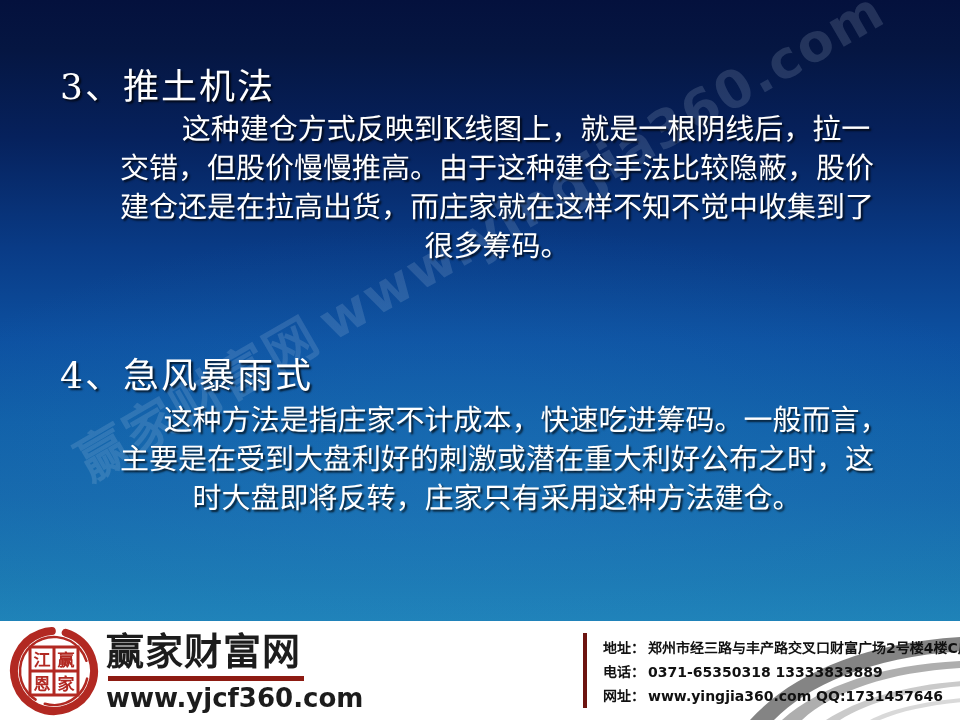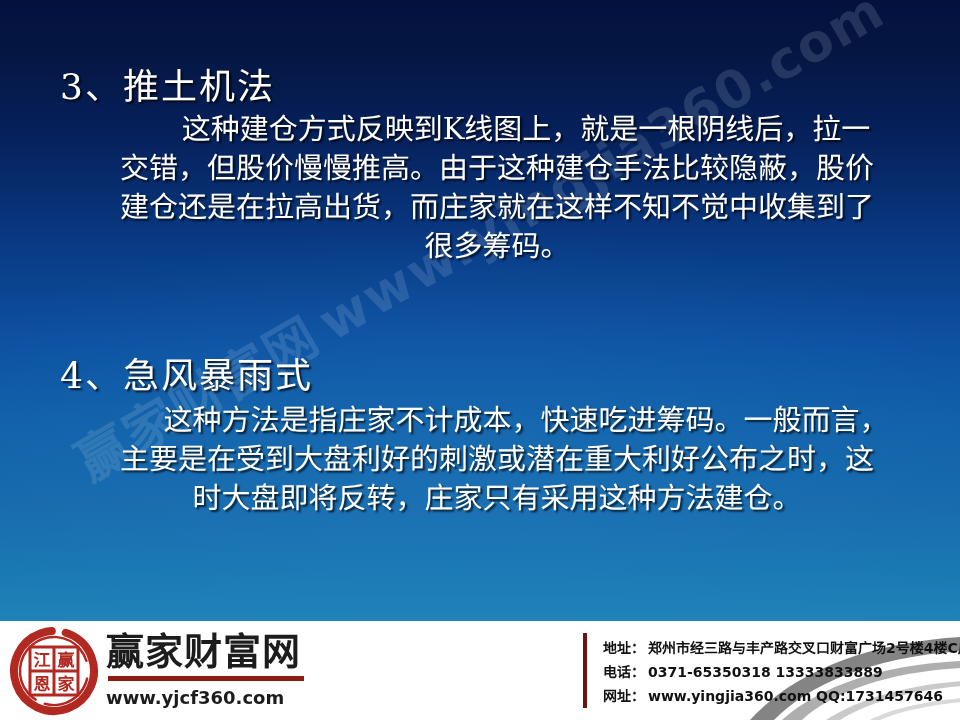--- a/index.html
+++ b/index.html
@@ -167,21 +167,21 @@
     line-height: 44px;
   }
   .brand-rule {
     width: 196px;
     height: 5px;
     background: #8d1b12;
     margin: 2px 0 2px 2px;
   }
   .brand-url {
     font-family: "DejaVu Sans", "Liberation Sans", sans-serif;
-    font-size: 18px;
+    font-size: 26px;
     font-weight: bold;
     color: #1c1c1c;
     letter-spacing: 0px;
     line-height: 30px;
   }
 
   
   .contact {
     position: absolute;
     left: 583px;

